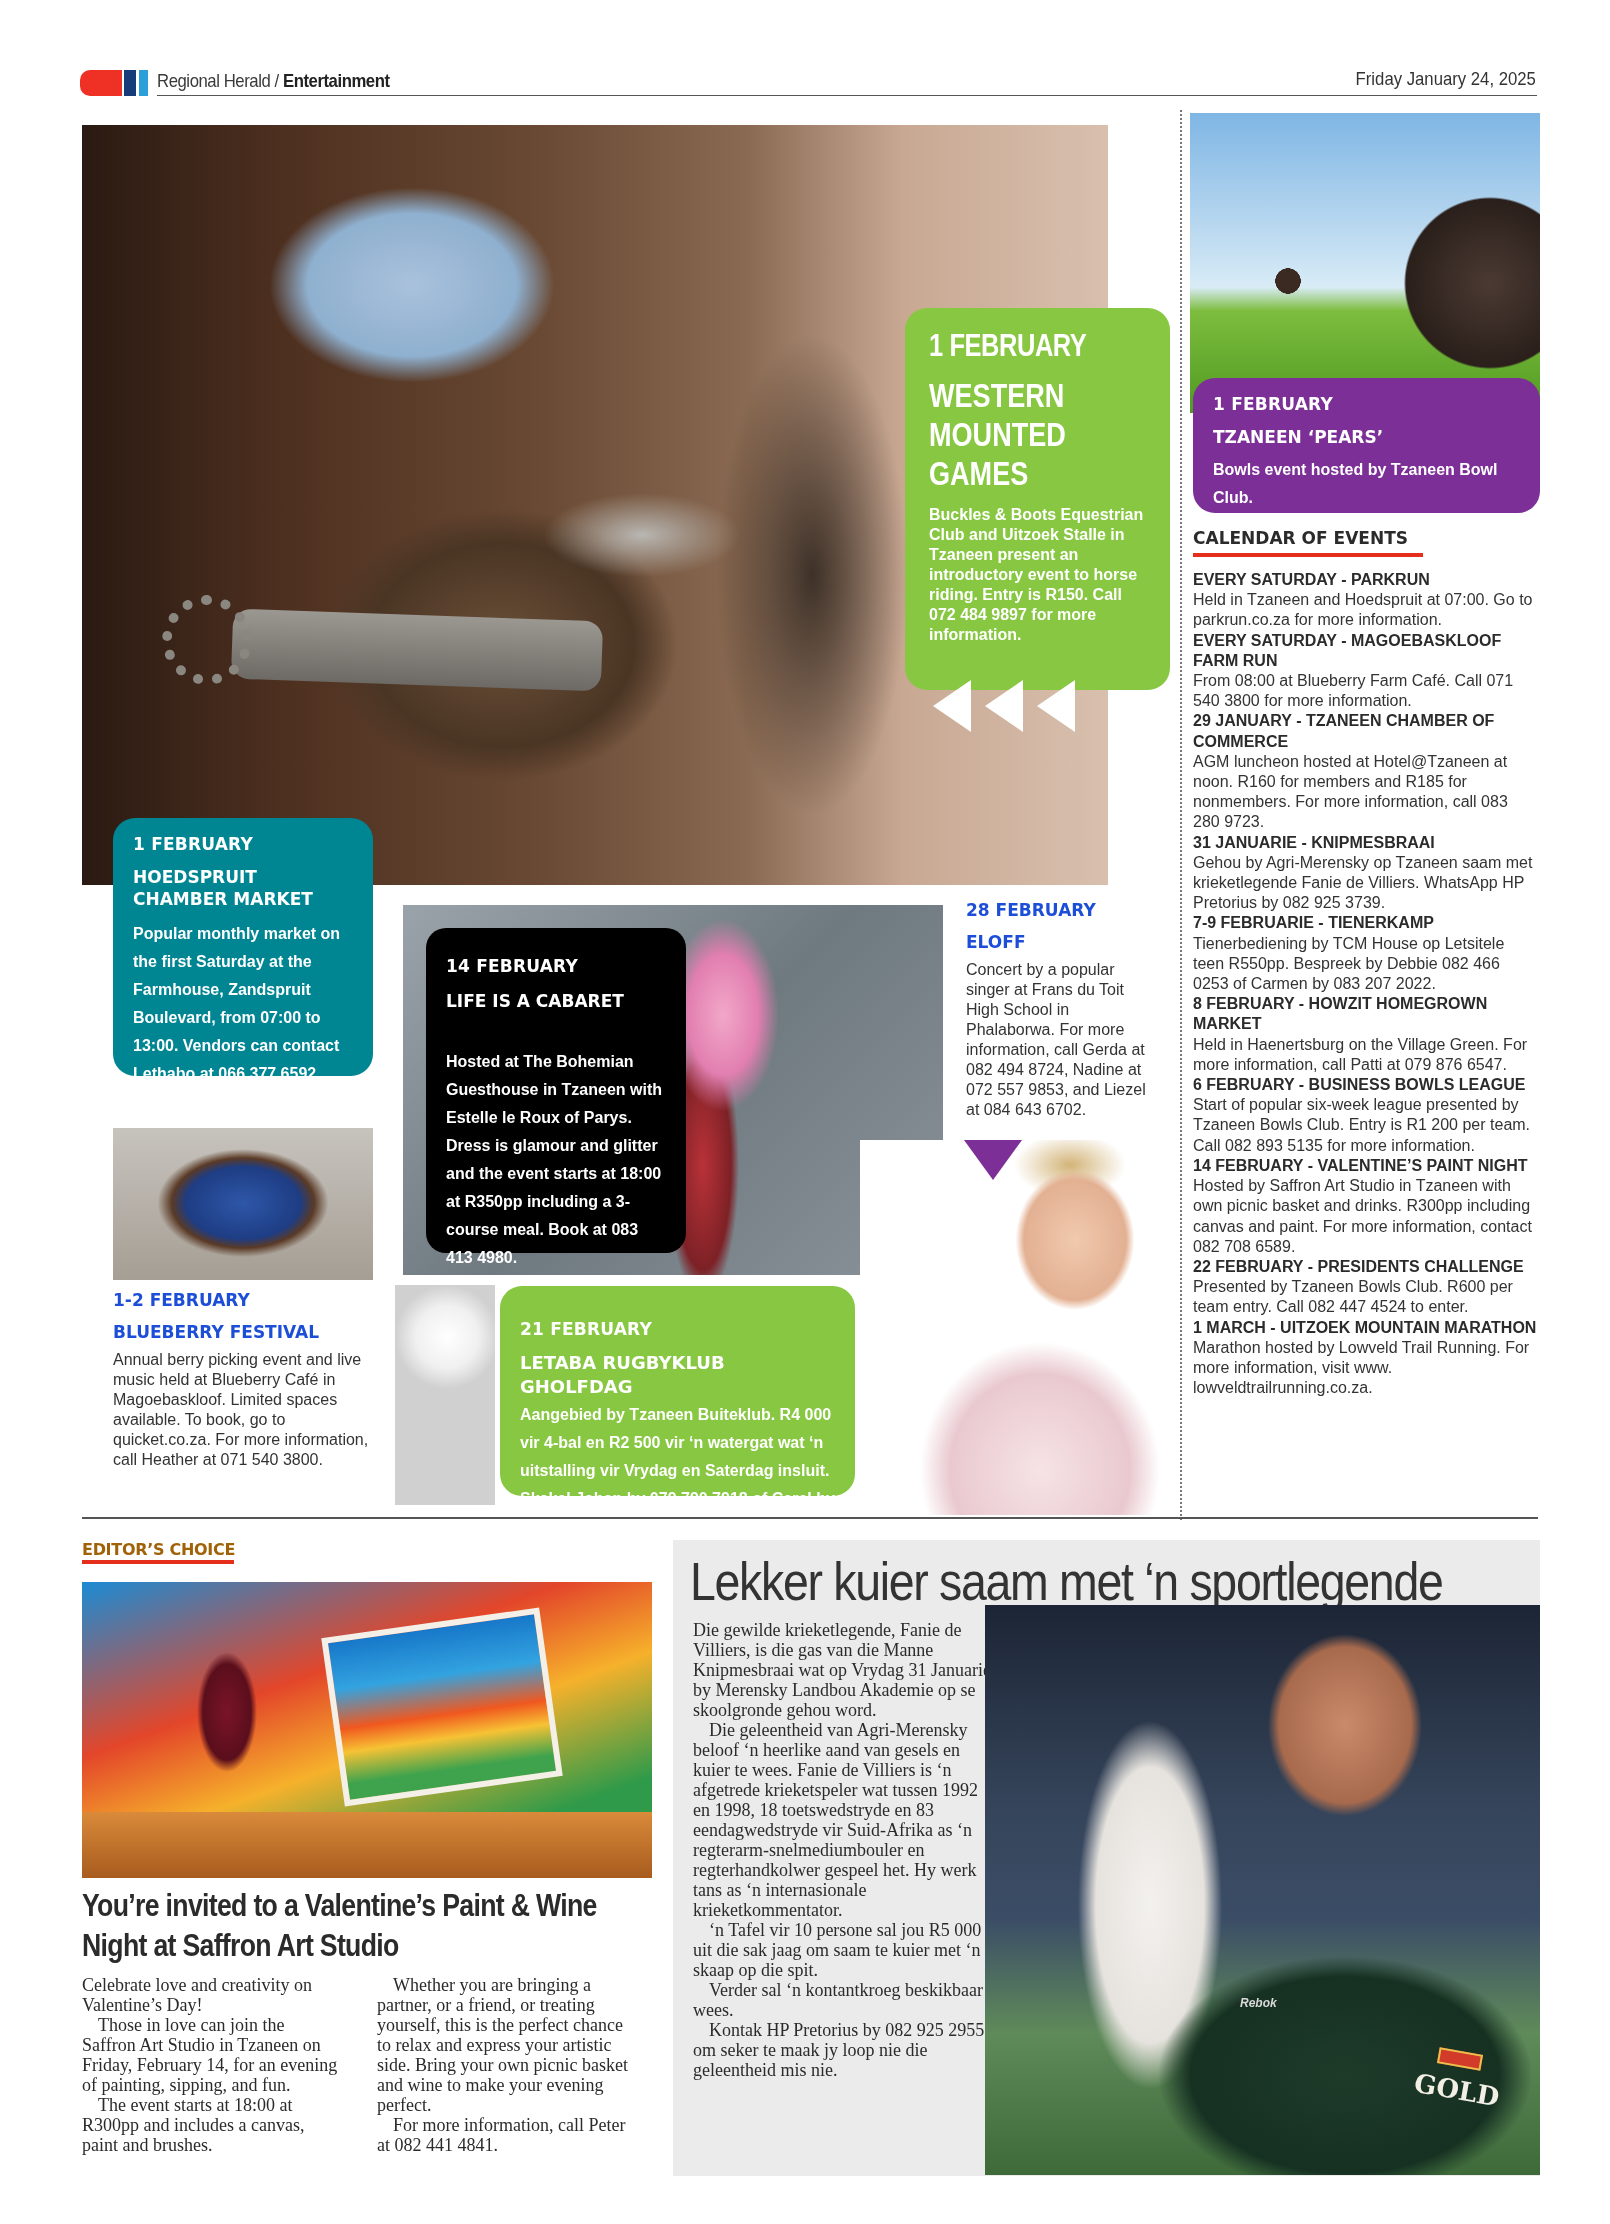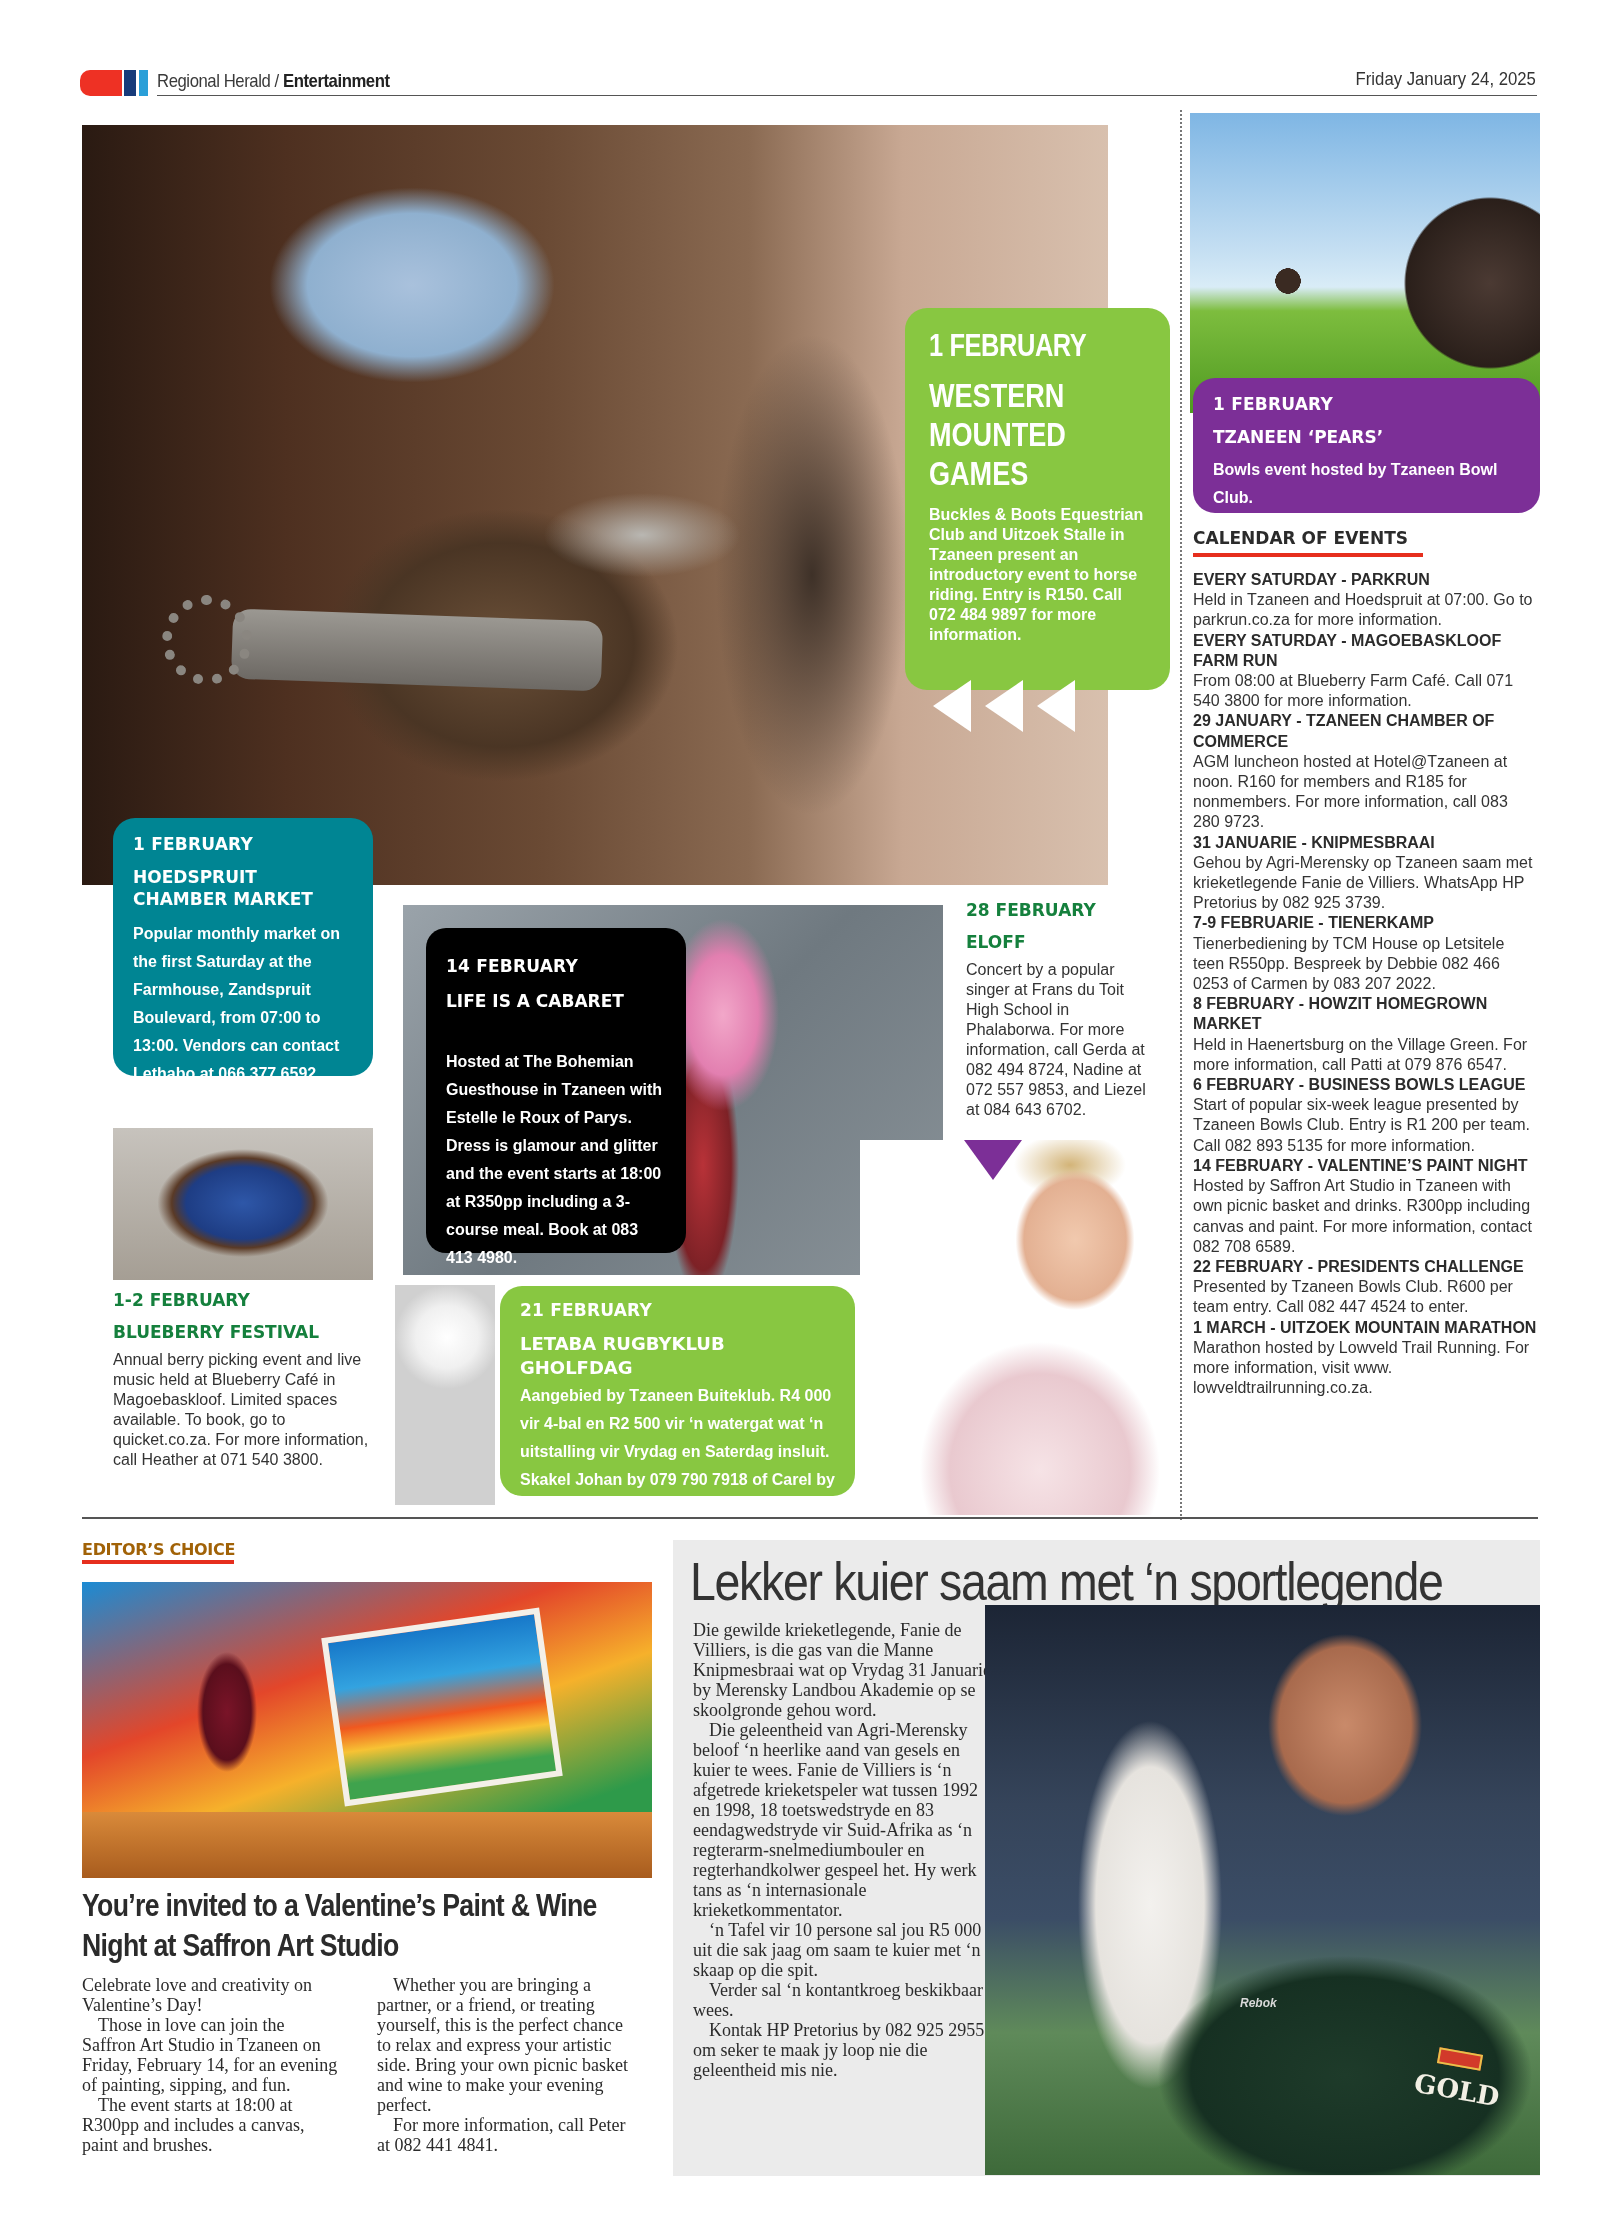--- a/index.html
+++ b/index.html
@@ -61,26 +61,26 @@
   .card-tzaneen .title { margin-top: 12px; }
   .card-tzaneen .desc { margin-top: 8px; }
 
   .card-hoedspruit { left: 113px; top: 818px; width: 260px; height: 258px; background: #008593; padding: 16px 20px; }
   .card-hoedspruit .title { margin-top: 12px; }
 
   .card-cabaret { left: 426px; top: 928px; width: 260px; height: 325px; background: #000000; padding: 28px 20px; border-radius: 20px; }
   .card-cabaret .title { margin-top: 14px; }
   .card-cabaret .desc { margin-top: 36px; }
 
-  .card-letaba { left: 500px; top: 1286px; width: 355px; height: 210px; background: #88c741; padding: 14px 20px; }
+  .card-letaba { left: 500px; top: 1286px; width: 355px; height: 210px; background: #88c741; padding: 33px 20px; }
   .card-letaba .title { margin-top: 12px; font-size: 18px; line-height: 24px; }
   .card-letaba .desc { margin-top: 2px; }
 
   
-  .plain .date, .plain .title { font-family: "DejaVu Sans", sans-serif; font-weight: bold; font-size: 17px; color: #15803d; }
+  .plain .date, .plain .title { font-family: "DejaVu Sans", sans-serif; font-weight: bold; font-size: 17px; color: #1d4ed8; }
   .plain .title { margin-top: 12px; }
   .plain .desc { font-size: 16px; line-height: 20px; color: #333; margin-top: 8px; }
   .blueberry-text { left: 113px; top: 1290px; width: 265px; }
   .eloff-text { left: 966px; top: 900px; width: 195px; }
   .eloff-text .date { font-size: 17px; }
   .eloff-text .title { margin-top: 12px; }
   .triangle { left: 964px; top: 1140px; width: 0; height: 0; border-left: 29px solid transparent; border-right: 29px solid transparent; border-top: 40px solid #7c2f97; }
 
   
   .v-divider { left: 1180px; top: 110px; width: 0; height: 1410px; border-left: 2px dotted #777; }

